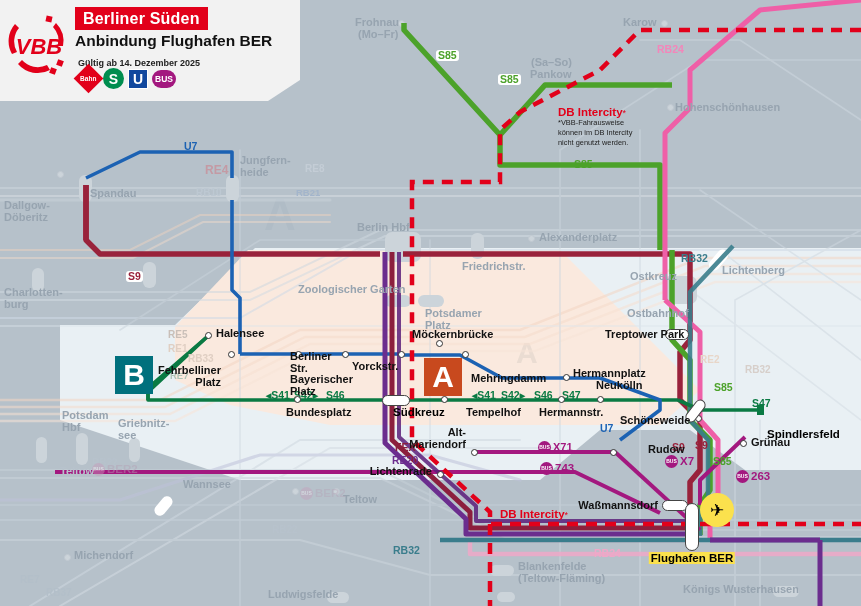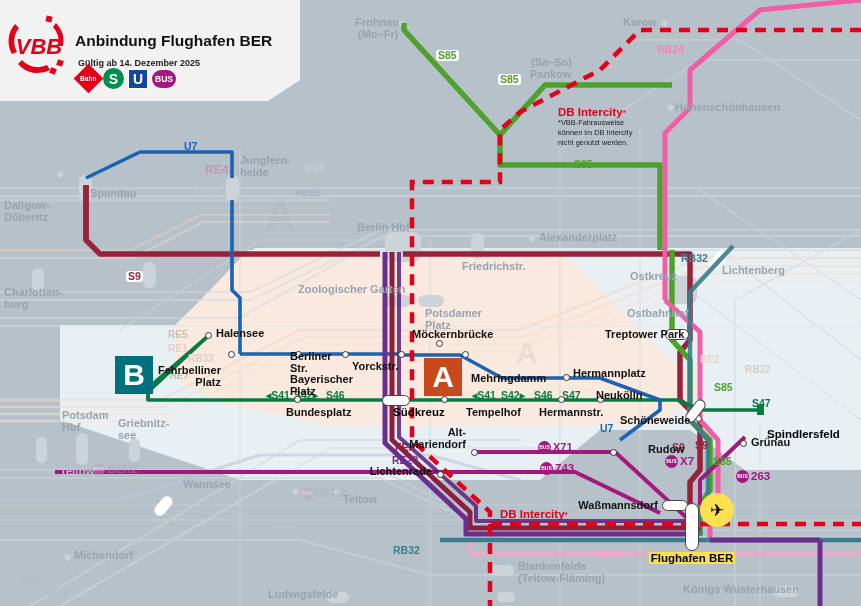--- a/index.html
+++ b/index.html
@@ -221,20 +221,23 @@
       <g fill="#e2001a">
         <path d="M50,9 A26,26 0 0 1 57,32 L52,32 A21,21 0 0 0 47,13 Z"></path>
         <path d="M12,50 A26,26 0 0 0 44,56 L41,51 A21,21 0 0 1 16,46 Z"></path>
         <path d="M9,10 A26,26 0 0 0 6,40 L11,38 A21,21 0 0 1 13,14 Z"></path>
         <rect x="40" y="2" width="6" height="6" transform="rotate(12 43 5)"></rect>
         <rect x="51" y="46" width="6" height="6" transform="rotate(20 54 49)"></rect>
         <rect x="44" y="54" width="6" height="6" transform="rotate(20 47 57)"></rect>
         <text x="33" y="40" font-family="Liberation Sans, sans-serif" font-size="22" font-style="italic" font-weight="700" fill="#e2001a" text-anchor="middle">VBB</text>
       </g>
     </svg>
+    <div class="redband">
+      <span>Berliner Süden</span>
+    </div>
     <div class="sub2">Anbindung Flughafen BER</div>
     <div class="valid">Gültig ab 14. Dezember 2025</div>
     <div class="icons">
       <div class="i-db">
           <i>Bahn</i>
         </div>
       <div class="i-s">S</div>
       <div class="i-u">U</div>
       <div class="i-bus">BUS</div>
     </div>
@@ -391,21 +394,21 @@
 Platz</span></div>
   <div class="stn lbl" style="left:290px;top:351px;"><span style="white-space:pre-line;">Berliner
 Str.</span></div>
   <div class="stn lbl" style="left:290px;top:374px;"><span style="white-space:pre-line;">Bayerischer
 Platz</span></div>
   <div class="stn lbl" style="left:352px;top:361px;">Yorckstr.</div>
   <div class="stn lbl" style="left:286px;top:407px;">Bundesplatz</div>
   <div class="stn lbl" style="left:412px;top:329px;">Möckernbrücke</div>
   <div class="stn lbl" style="left:471px;top:373px;">Mehringdamm</div>
   <div class="stn lbl" style="left:573px;top:368px;">Hermannplatz</div>
-  <div class="stn lbl" style="left:596px;top:390px;">Neukölln</div>
+  <div class="stn lbl" style="left:596px;top:380px;">Neukölln</div>
   <div class="stn-b lbl" style="left:393px;top:406px;">Südkreuz</div>
   <div class="stn lbl" style="left:466px;top:407px;">Tempelhof</div>
   <div class="stn lbl" style="left:539px;top:407px;">Hermannstr.</div>
   <div class="stn lbl" style="left:605px;top:329px;">Treptower Park</div>
   <div class="stn lbl" style="left:620px;top:415px;">Schöneweide</div>
   <div class="stn-b lbl" style="left:767px;top:408px;margin-top:20px;">Spindlersfeld</div>
   <div class="stn lbl" style="left:751px;top:437px;">Grünau</div>
   <div class="stn lbl" style="left:466px;top:427px;text-align:right;transform:translateX(-100%);"><span style="white-space:pre-line;">Alt-
 Mariendorf</span></div>
   <div class="stn lbl" style="left:648px;top:444px;">Rudow</div>

